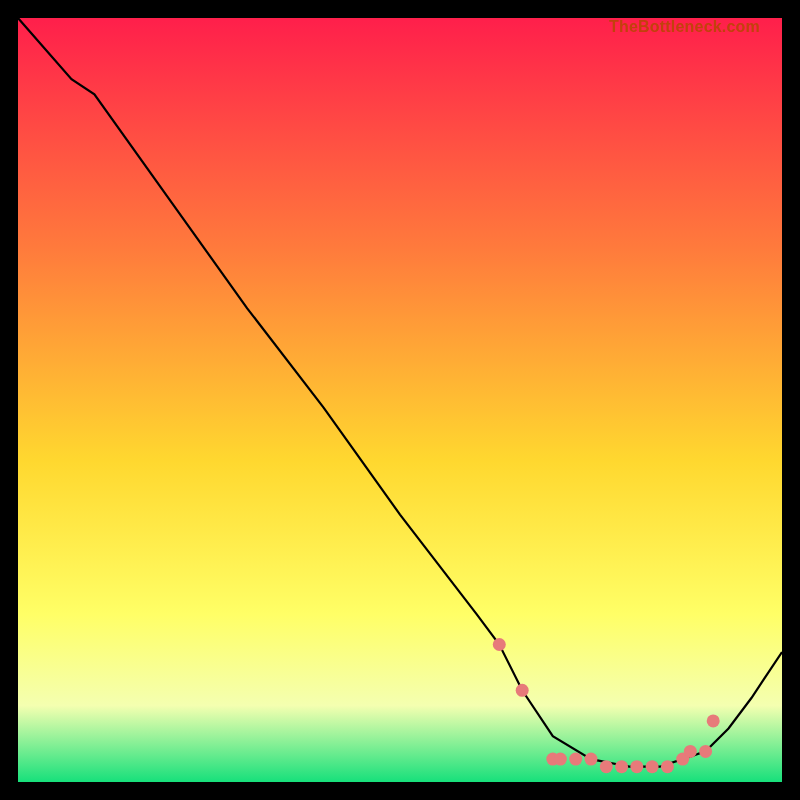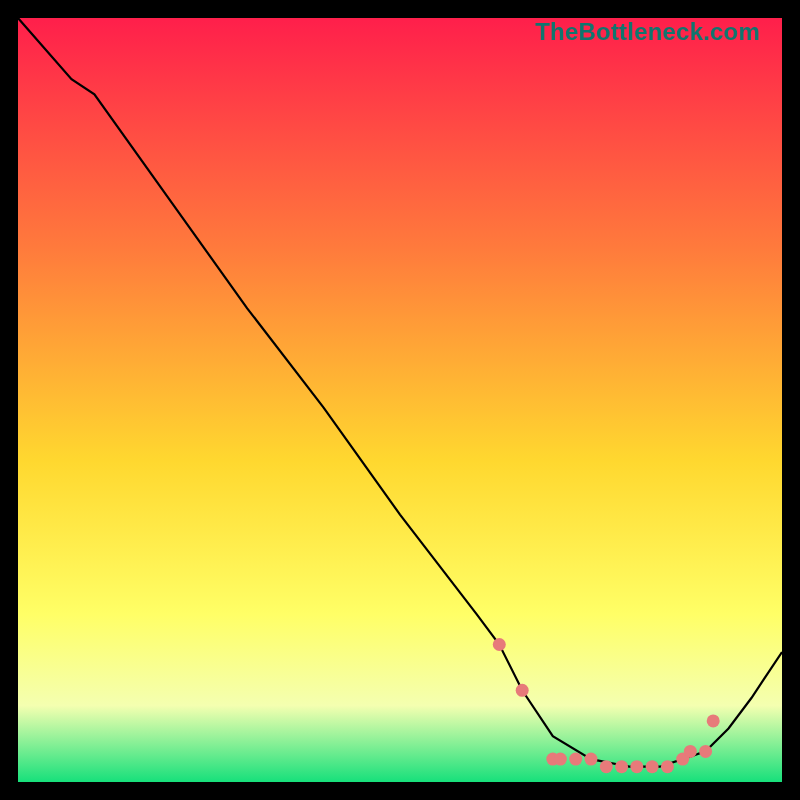--- a/index.html
+++ b/index.html
@@ -23,23 +23,23 @@
     position: absolute;
     left: 0;
     top: 0;
     width: 764px;
     height: 764px;
   }
   .watermark {
     position: absolute;
     top: 0px;
     right: 22px;
-    font-size: 24px;
+    font-size: 16px;
     font-weight: 600;
-    color: #0f766e;
+    color: #c2410c;
     letter-spacing: 0.2px;
   }
   svg { display: block; }
   .curve {
     fill: none;
     stroke: #000;
     stroke-width: 2.2;
   }
   .dot {
     fill: #e77a7a;

